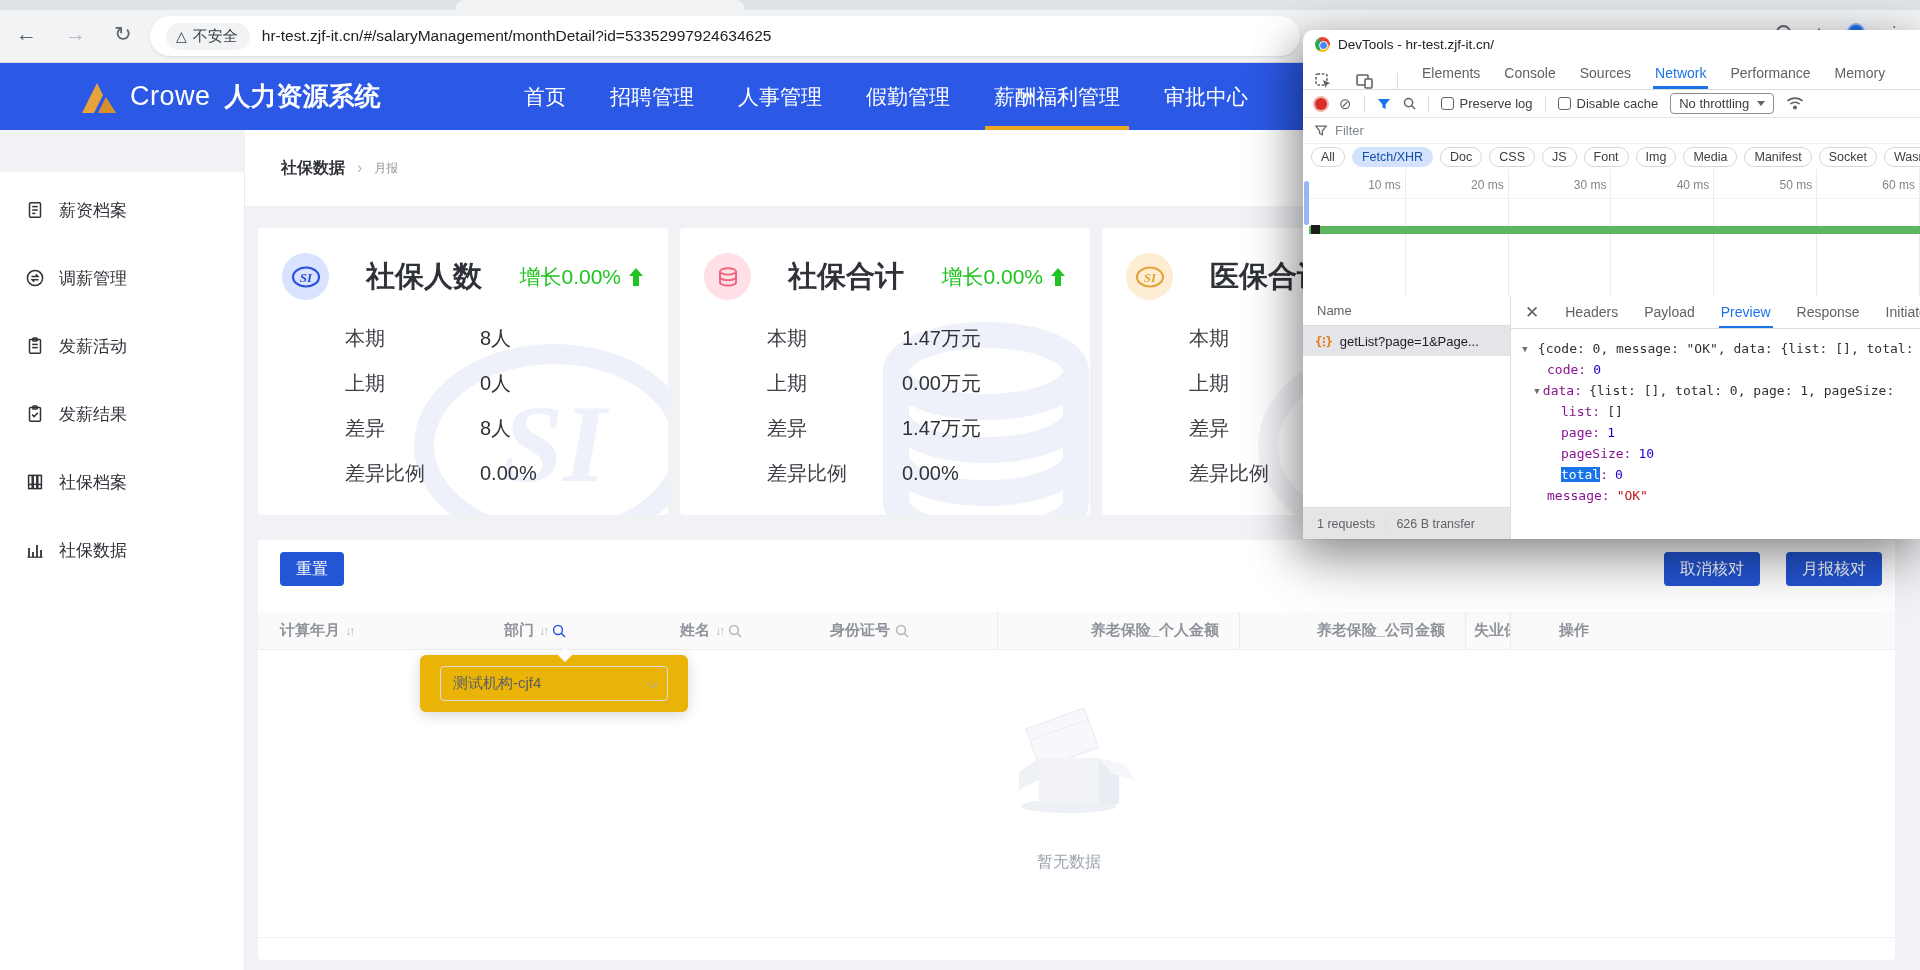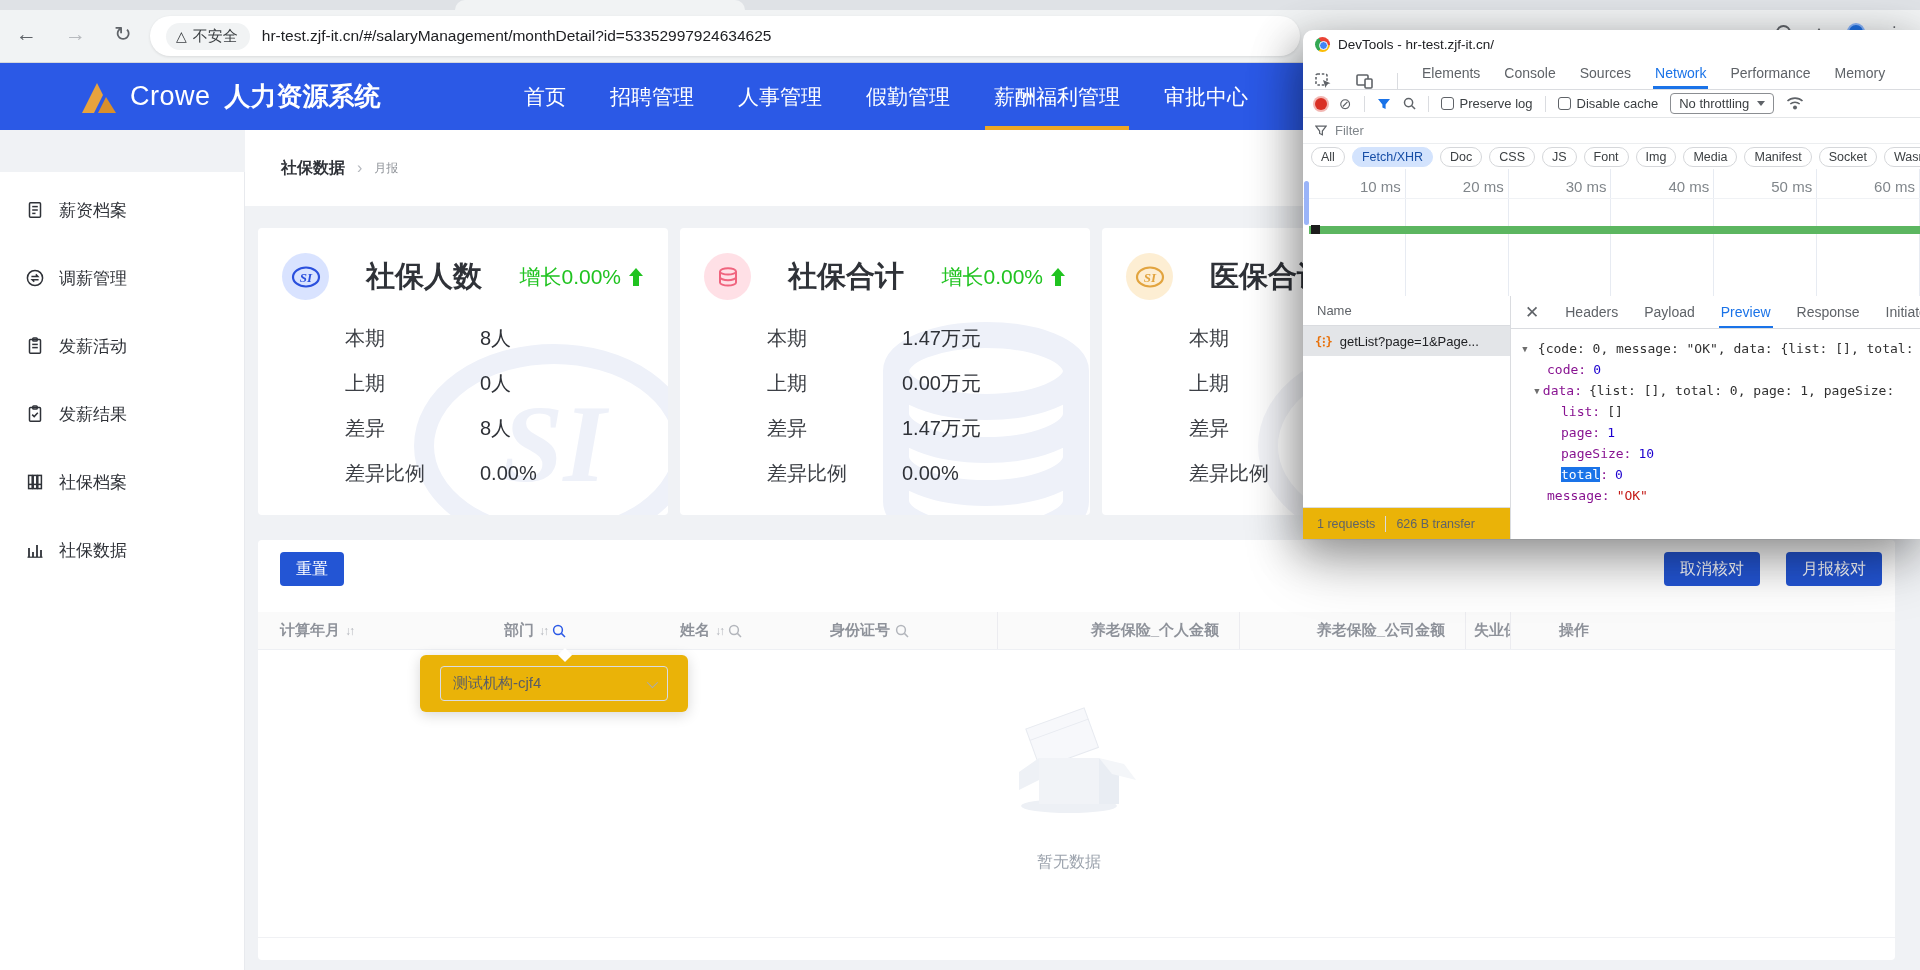--- a/index.html
+++ b/index.html
@@ -98,29 +98,29 @@
   .clear-icon { font-size:15px; color:#5f6368; cursor:pointer; line-height:1; }
   .cbx { width:13px; height:13px; border:1.5px solid #5f6368; border-radius:3px; display:inline-block; cursor:pointer; }
   .chk-group { display:flex; align-items:center; gap:6px; }
   .throttle { display:flex; align-items:center; gap:8px; border:1px solid #8b8e92; border-radius:4px; padding:2px 8px; cursor:pointer; }
   .throttle .caret { width:0; height:0; border-left:4px solid transparent; border-right:4px solid transparent; border-top:5px solid #5f6368; }
   .dt-filterrow { height:26px; display:flex; align-items:center; gap:8px; padding-left:12px; border-bottom:1px solid #eceef0; font-size:13px; color:#80868b; }
   .dt-chips { height:25px; display:flex; align-items:center; gap:7px; padding-left:8px; overflow:hidden; }
   .chip { border:1px solid #d5d7da; border-radius:12px; padding:2px 9px; font-size:12.5px; color:#3c4043; background:#fff; white-space:nowrap; cursor:pointer; }
   .chip.active { background:#d3e3fd; border-color:#d3e3fd; color:#174ea6; }
   .tl-ticks { height:30px; display:flex; border-bottom:1px solid #f0f2f5; }
-  .tl-tick { width:102.83px; border-right:1px solid #e7ebf2; font-size:15px; color:#80868b; text-align:right; padding:9px 4px 0 0; }
+  .tl-tick { width:102.83px; border-right:1px solid #e7ebf2; font-size:12px; color:#80868b; text-align:right; padding:9px 4px 0 0; }
   .waterfall { position:relative; height:97px; background:repeating-linear-gradient(to right, transparent 0 101.8px, #e7ebf2 101.8px 102.8px); }
   .wf-grip { position:absolute; left:1px; top:-18px; width:5px; height:44px; background:#9ab4f8; border-radius:3px; }
   .green-bar { position:absolute; left:6px; right:0; top:27px; height:8px; background:#5cb660; }
   .black-sq { position:absolute; left:8px; top:26px; width:9px; height:9px; background:#1c1c1c; }
   .req-head { position:absolute; left:0; top:266px; width:207px; height:30px; border-bottom:1px solid #dadce0; display:flex; align-items:center; padding-left:14px; font-size:13px; color:#5f6368; background:#fff; }
   .req-row { position:absolute; left:0; top:296px; width:207px; height:30px; background:#e3e5e8; display:flex; align-items:center; gap:7px; padding-left:12px; font-size:13px; color:#202124; cursor:pointer; white-space:nowrap; overflow:hidden; }
   .xhr-braces { color:#e8710a; font-family:"DejaVu Sans Mono", monospace; font-size:12px; font-weight:bold; }
-  .dt-status { position:absolute; left:0; bottom:0; width:207px; height:32px; border-top:1px solid #dadce0; display:flex; align-items:center; padding-left:14px; font-size:12.5px; color:#5f6368; gap:10px; background:#eab308; white-space:nowrap; overflow:hidden; }
+  .dt-status { position:absolute; left:0; bottom:0; width:207px; height:32px; border-top:1px solid #dadce0; display:flex; align-items:center; padding-left:14px; font-size:12.5px; color:#5f6368; gap:10px; background:#e5e5e5; white-space:nowrap; overflow:hidden; }
   .details { position:absolute; left:207px; top:266px; right:0; bottom:0; border-left:1px solid #dadce0; background:#fff; }
   .det-tabs { height:33px; display:flex; align-items:center; gap:26px; padding-left:14px; border-bottom:1px solid #dadce0; font-size:14px; color:#5f6368; overflow:hidden; white-space:nowrap; }
   .det-tabs .close-x { font-size:17px; color:#5f6368; cursor:pointer; }
   .det-tabs .dtab2 { height:33px; display:flex; align-items:center; position:relative; cursor:pointer; }
   .det-tabs .dtab2.active { color:#1a73e8; }
   .det-tabs .dtab2.active::after { content:""; position:absolute; bottom:0; left:-2px; right:-2px; height:3px; background:#1a73e8; }
   .json-area { padding:9px 0 0 10px; font-family:"DejaVu Sans Mono", monospace; font-size:13px; line-height:21px; white-space:nowrap; overflow:hidden; }
   .j-line { height:21px; }
   .j-exp { display:inline-block; transform:scale(0.68); color:#6e6e6e; margin-right:2px; }
   .j-key { color:#881391; }

